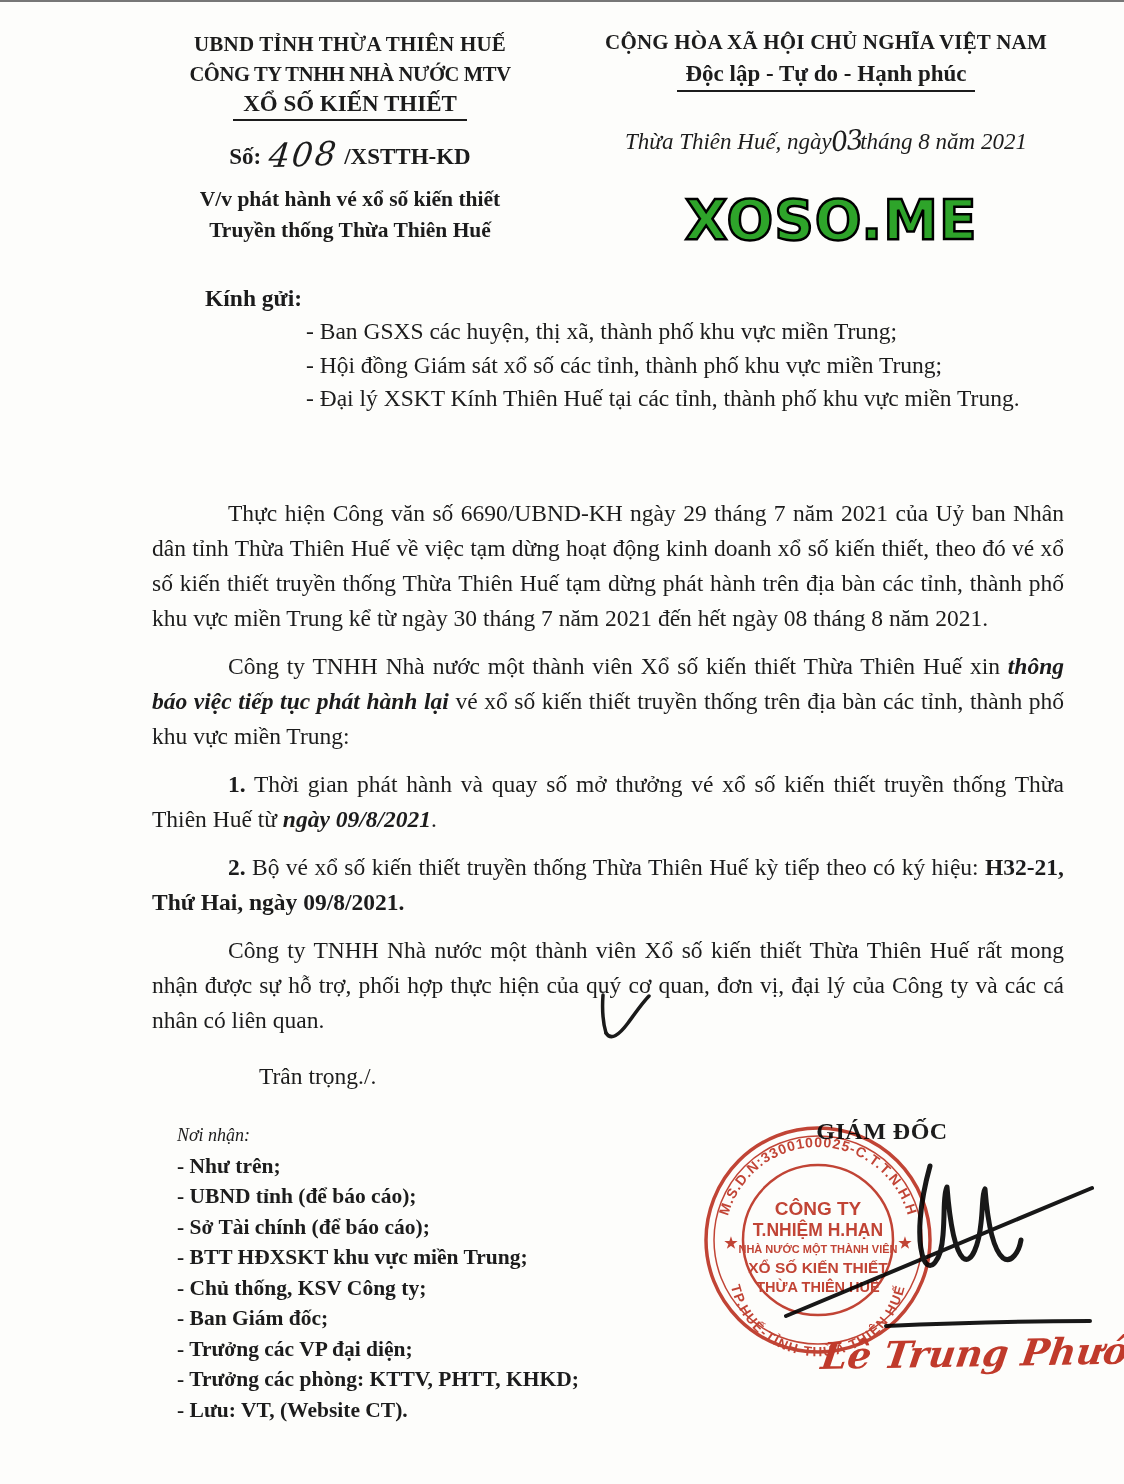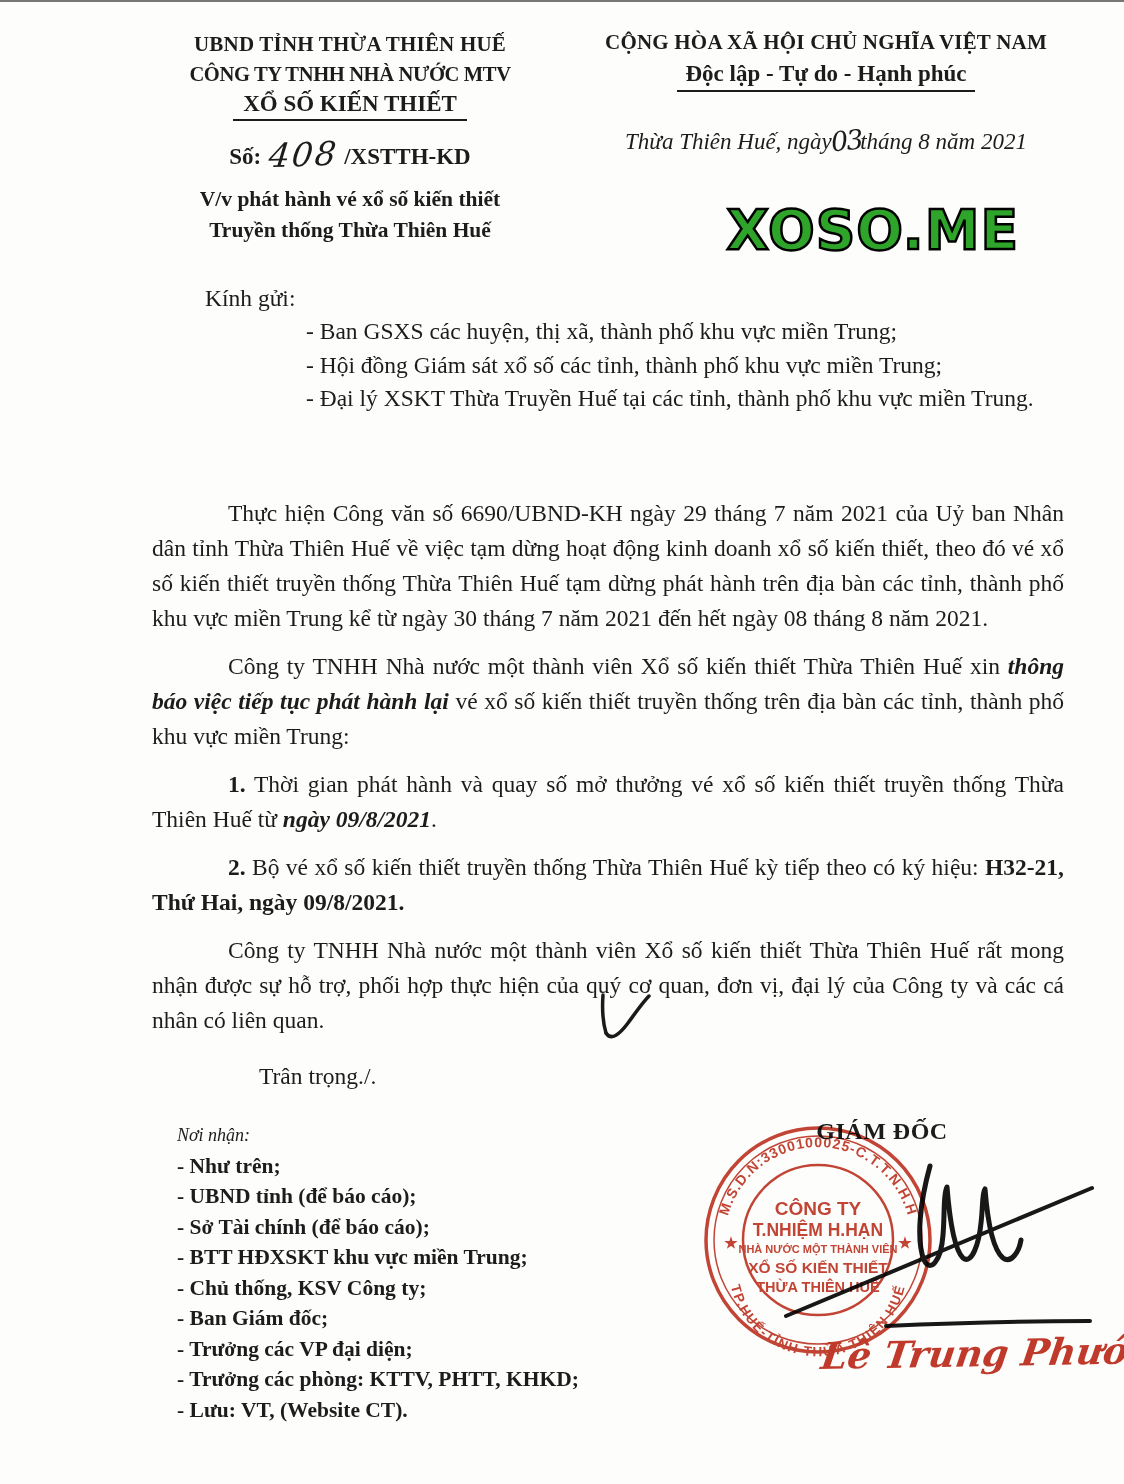--- a/index.html
+++ b/index.html
@@ -37,29 +37,29 @@
   .hdr-right .n2{font-size:23px;font-weight:bold;margin-top:6px;text-align:center;}
   .hdr-right .n2 span{display:inline-block;border-bottom:2.5px solid var(--ink);padding:0 8px 3px;}
   .date-line{margin-top:32px;font-size:23px;font-style:italic;}
   .date-day{
     font-family:"DejaVu Serif", serif;font-size:27px;
     display:inline-block;transform:rotate(-6deg);
     margin:0 -1px;letter-spacing:-2px;position:relative;top:1px;
   }
   
   .watermark{
-    position:absolute;left:685px;top:196px;width:334px;
-    text-align:right;
+    position:absolute;left:685px;top:186px;width:334px;
+    text-align:left;
     font-family:"DejaVu Sans", sans-serif;
     font-weight:800;font-size:55px;letter-spacing:1px;
     color:var(--watermark-green);
     -webkit-text-stroke:2.5px #000;
   }
   
-  .kinh-gui{position:absolute;left:205px;top:283px;font-size:23.5px;}
+  .kinh-gui{position:absolute;left:205px;top:283px;font-size:23.5px;font-weight:bold;}
   .recipients{position:absolute;left:306px;top:313px;font-size:23.5px;line-height:33.5px;white-space:nowrap;}
   .recipients div{margin:0;}
   
   .bodytext{
     position:absolute;left:152px;top:494px;width:912px;
     font-size:23.5px;line-height:35px;text-align:justify;
   }
   .bodytext p{margin:0 0 13px;text-indent:76px;}
   .bodytext p.closing{text-indent:107px;margin-top:21px;}
   .bi{font-weight:bold;font-style:italic;}
@@ -110,21 +110,21 @@
     <div class="date-line"><span>Thừa Thiên Huế, ngày</span><span class="date-day">03</span><span>tháng 8 năm 2021</span></div>
   </div>
 
   <div class="watermark">XOSO.ME</div>
 
   <div class="kinh-gui">Kính gửi:</div>
   <div class="recipients">
 
   <div>- Ban GSXS các huyện, thị xã, thành phố khu vực miền Trung;</div>
       <div>- Hội đồng Giám sát xổ số các tỉnh, thành phố khu vực miền Trung;</div>
-      <div>- Đại lý XSKT Thừa Truyền Huế tại các tỉnh, thành phố khu vực miền Trung.</div>
+      <div>- Đại lý XSKT Kính Thiên Huế tại các tỉnh, thành phố khu vực miền Trung.</div>
     </div>
 
   <div class="bodytext">
     <p>Thực hiện Công văn số 6690/UBND-KH ngày 29 tháng 7 năm 2021 của Uỷ ban Nhân dân tỉnh Thừa Thiên Huế về việc tạm dừng hoạt động kinh doanh xổ số kiến thiết, theo đó vé xổ số kiến thiết truyền thống Thừa Thiên Huế tạm dừng phát hành trên địa bàn các tỉnh, thành phố khu vực miền Trung kể từ ngày 30 tháng 7 năm 2021 đến hết ngày 08 tháng 8 năm 2021.</p>
     <p><span>Công ty TNHH Nhà nước một thành viên Xổ số kiến thiết Thừa Thiên Huế xin </span><span class="bi">thông báo việc tiếp tục phát hành lại</span><span> vé xổ số kiến thiết truyền thống trên địa bàn các tỉnh, thành phố khu vực miền Trung:</span></p>
     <p><span class="b">1.</span><span> Thời gian phát hành và quay số mở thưởng vé xổ số kiến thiết truyền thống Thừa Thiên Huế từ </span><span class="bi">ngày 09/8/2021</span><span>.</span></p>
     <p><span class="b">2.</span><span> Bộ vé xổ số kiến thiết truyền thống Thừa Thiên Huế kỳ tiếp theo có ký hiệu: </span><span class="b">H32-21, Thứ Hai, ngày 09/8/2021.</span></p>
     <p>Công ty TNHH Nhà nước một thành viên Xổ số kiến thiết Thừa Thiên Huế rất mong nhận được sự hỗ trợ, phối hợp thực hiện của quý cơ quan, đơn vị, đại lý của Công ty và các cá nhân có liên quan.</p>
     <p class="closing">Trân trọng./.</p>
   </div>

